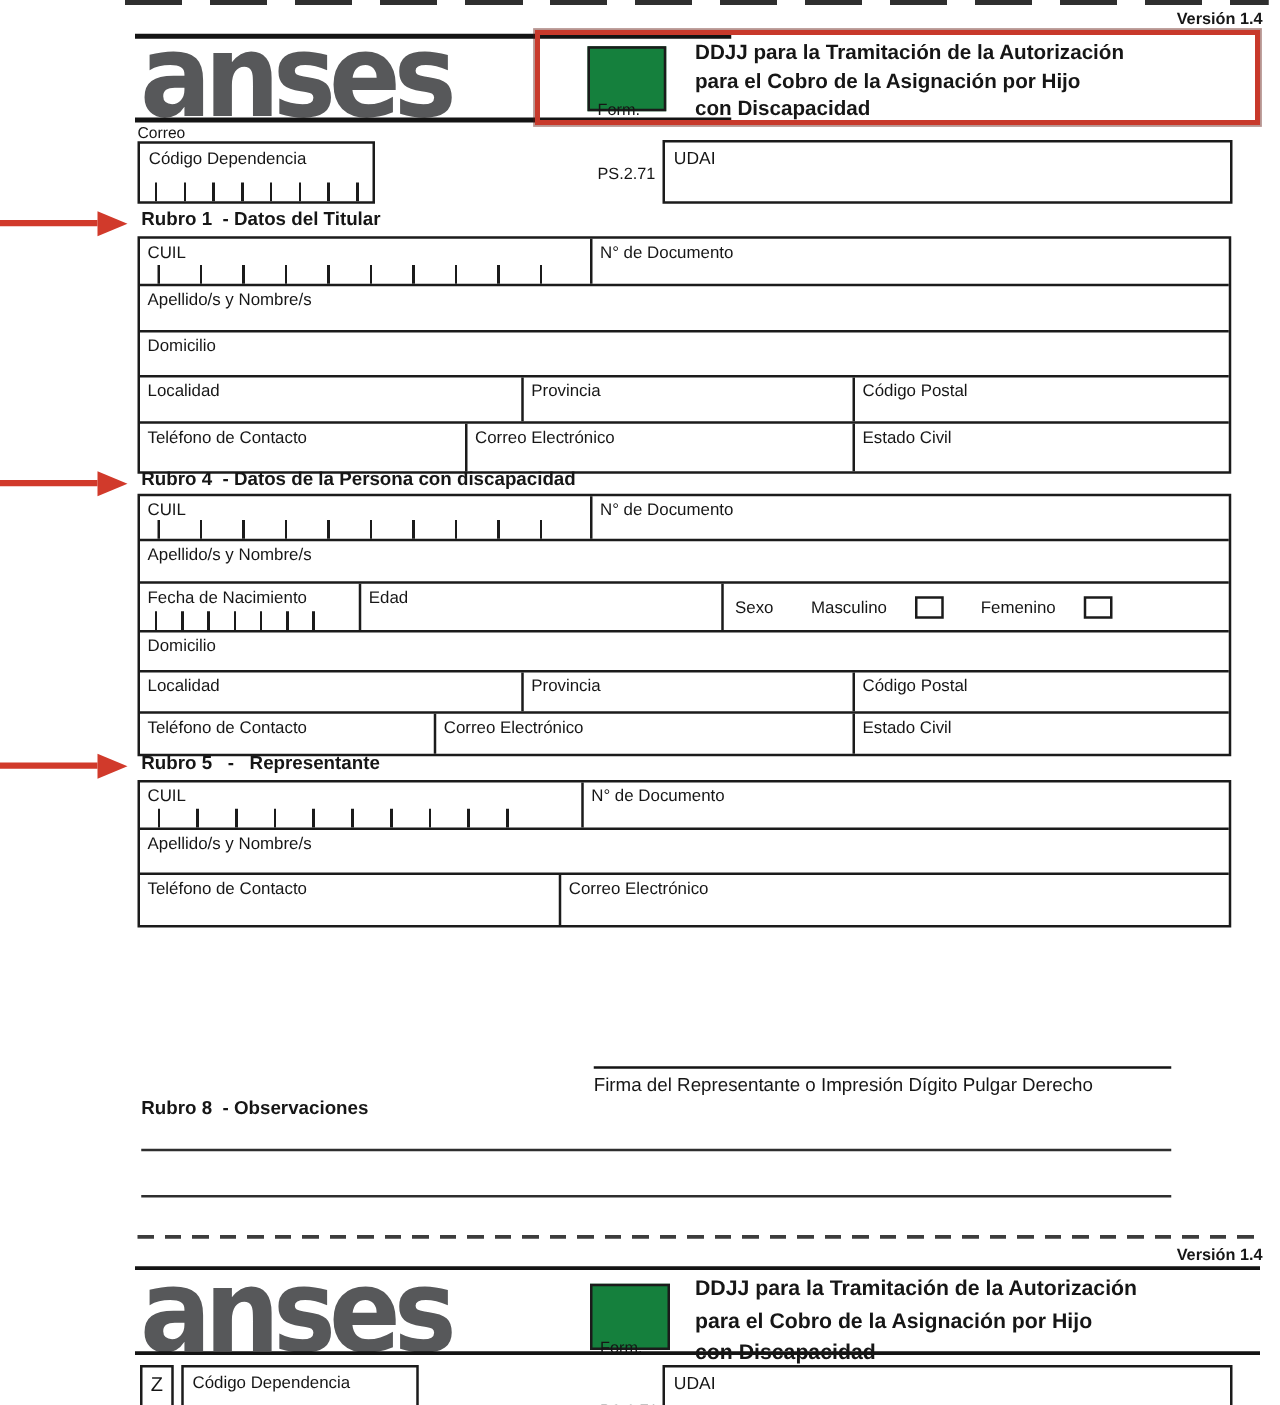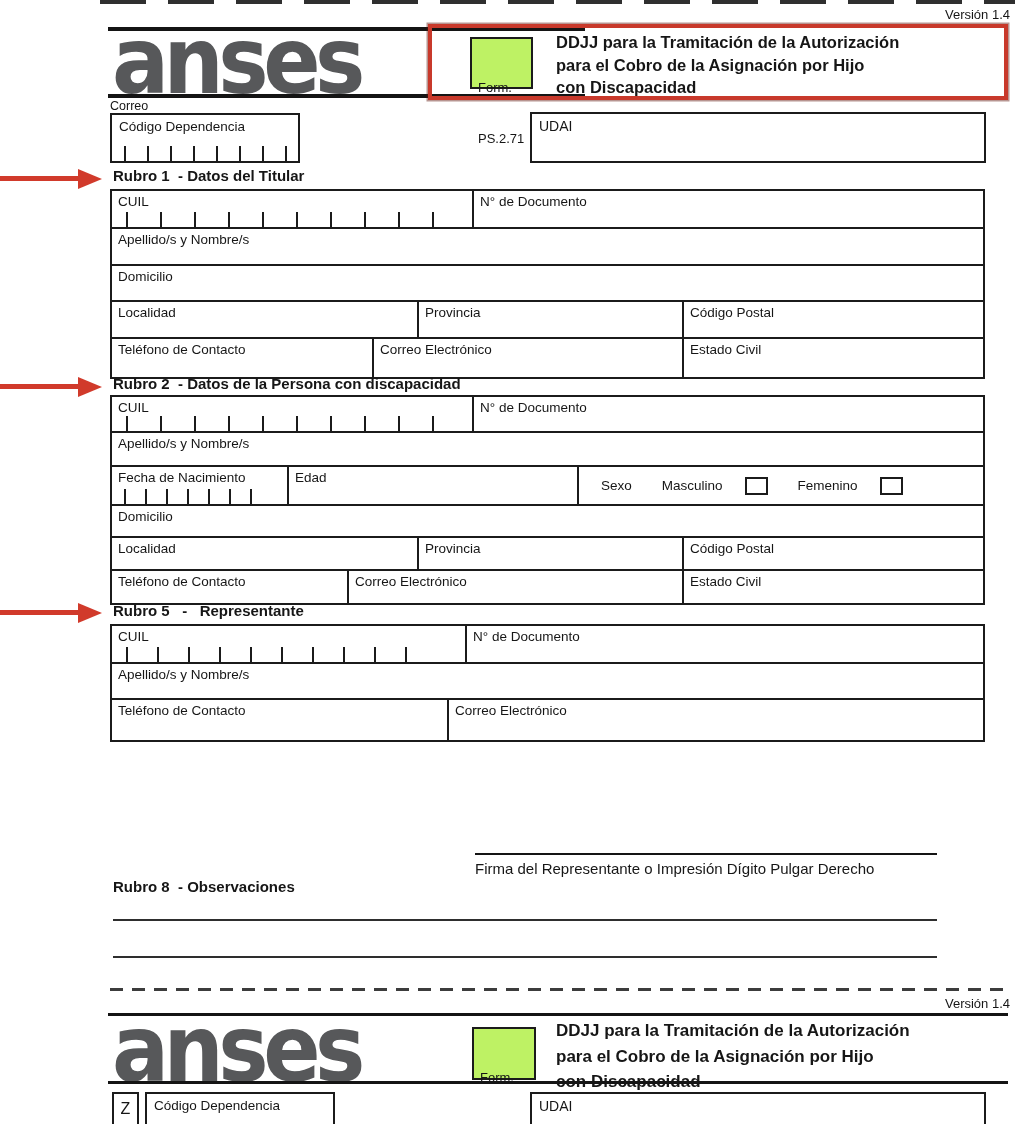--- a/index.html
+++ b/index.html
@@ -7,24 +7,24 @@
   body { width: 1024px; height: 1124px; overflow: hidden;
          font-family: "Liberation Sans", sans-serif; color: #161616; }
   .page { position: relative; width: 1024px; height: 1124px; background: #fff; overflow: hidden; }
   .abs { position: absolute; }
 
   
   .rule { background: #141414; }
   .logo { font-family: "DejaVu Sans", sans-serif; font-weight: 700; color: #57585a;
           font-size: 92px; line-height: 1; letter-spacing: -6px; transform: scaleX(.92);
           transform-origin: left top; }
-  .version { font-size: 13px; font-weight: 400; white-space: pre; }
+  .version { font-size: 13px; font-weight: 700; white-space: pre; }
 
   .redbox { border: 4px solid #c8392b; box-shadow: 0 0 0 1.5px rgba(96,20,12,.45); background: transparent; }
-  .formbox { border: 2px solid #1b1b1b; background: #bef264; font-size: 13px; line-height: 17px;
+  .formbox { border: 2px solid #1b1b1b; background: #15803d; font-size: 13px; line-height: 17px;
              padding: 6px 5px 0 6px; white-space: pre; }
   .ftitle { font-weight: 700; font-size: 16.5px; line-height: 22.5px; white-space: pre; }
   .ftitle2 { font-weight: 700; font-size: 17px; line-height: 25.5px; white-space: pre; }
 
   .smalllbl { font-size: 12.5px; }
   .box { border: 2px solid #1b1b1b; background: #fff; position: absolute; }
   .boxlbl { position: absolute; left: 7px; top: 4px; font-size: 13.5px; white-space: pre; }
 
   .ticks { position: absolute; bottom: 0; height: 15px;
            background: repeating-linear-gradient(90deg, #1b1b1b 0 2px, transparent 2px var(--sp, 34px)); }
@@ -33,21 +33,21 @@
   .rubroh { font-size: 15px; font-weight: 700; white-space: pre; }
   .arrow-line { position: absolute; height: 5px; background: #d13a2b; }
   .arrow-head { position: absolute; width: 0; height: 0;
                 border-top: 10px solid transparent; border-bottom: 10px solid transparent;
                 border-left: 24px solid #d13a2b; }
 
   
   .tbl { position: absolute; border: 2px solid #1b1b1b; background: #fff; }
   .trow { display: flex; border-top: 2px solid #1b1b1b; }
   .trow:first-child { border-top: none; }
-  .cell { position: relative; border-left: 2px solid #1b1b1b; padding-left: 13px; }
+  .cell { position: relative; border-left: 2px solid #1b1b1b; }
   .cell:first-child { border-left: none; }
   .grow { flex: 1; }
   .lbl { position: absolute; left: 6px; top: 3px; font-size: 13.5px; white-space: pre; }
 
   .checkbox { width: 23px; height: 18px; border: 2px solid #1b1b1b; background: #fff; display: inline-block; }
   .sexo-flex { display: flex; align-items: center; height: 100%; padding-left: 9px; font-size: 13.5px; }
 
   .line { position: absolute; background: #2e2e2e; }
   .dashed { position: absolute; height: 2.5px;
             background: repeating-linear-gradient(90deg, #3c3c3c 0 13px, transparent 13px 22px); }
@@ -132,21 +132,21 @@
         <span class="lbl">Correo Electrónico</span>
       </div>
       <div class="cell grow">
         <span class="lbl">Estado Civil</span>
       </div>
     </div>
   </div>
 
   <div class="arrow-line" style="left:0; top:384px; width:78px;"></div>
   <div class="arrow-head" style="left:78px; top:377px;"></div>
-  <div class="abs rubroh" style="left:113px; top:375px;">Rubro 2  - Datos de la Persona con discapacidad</div>
+  <div class="abs rubroh" style="left:113px; top:375px;">Rubro 4  - Datos de la Persona con discapacidad</div>
 
   <div class="tbl" style="left:110px; top:395px; width:875px;">
     <div class="trow" style="height:34px;">
       <div class="cell" style="width:360px;">
         <span class="lbl">CUIL</span>
         <div class="ticks" style="left:14px; width:312px; --sp:34px;"></div>
       </div>
       <div class="cell grow">
         <span class="lbl">N° de Documento</span>
       </div>

